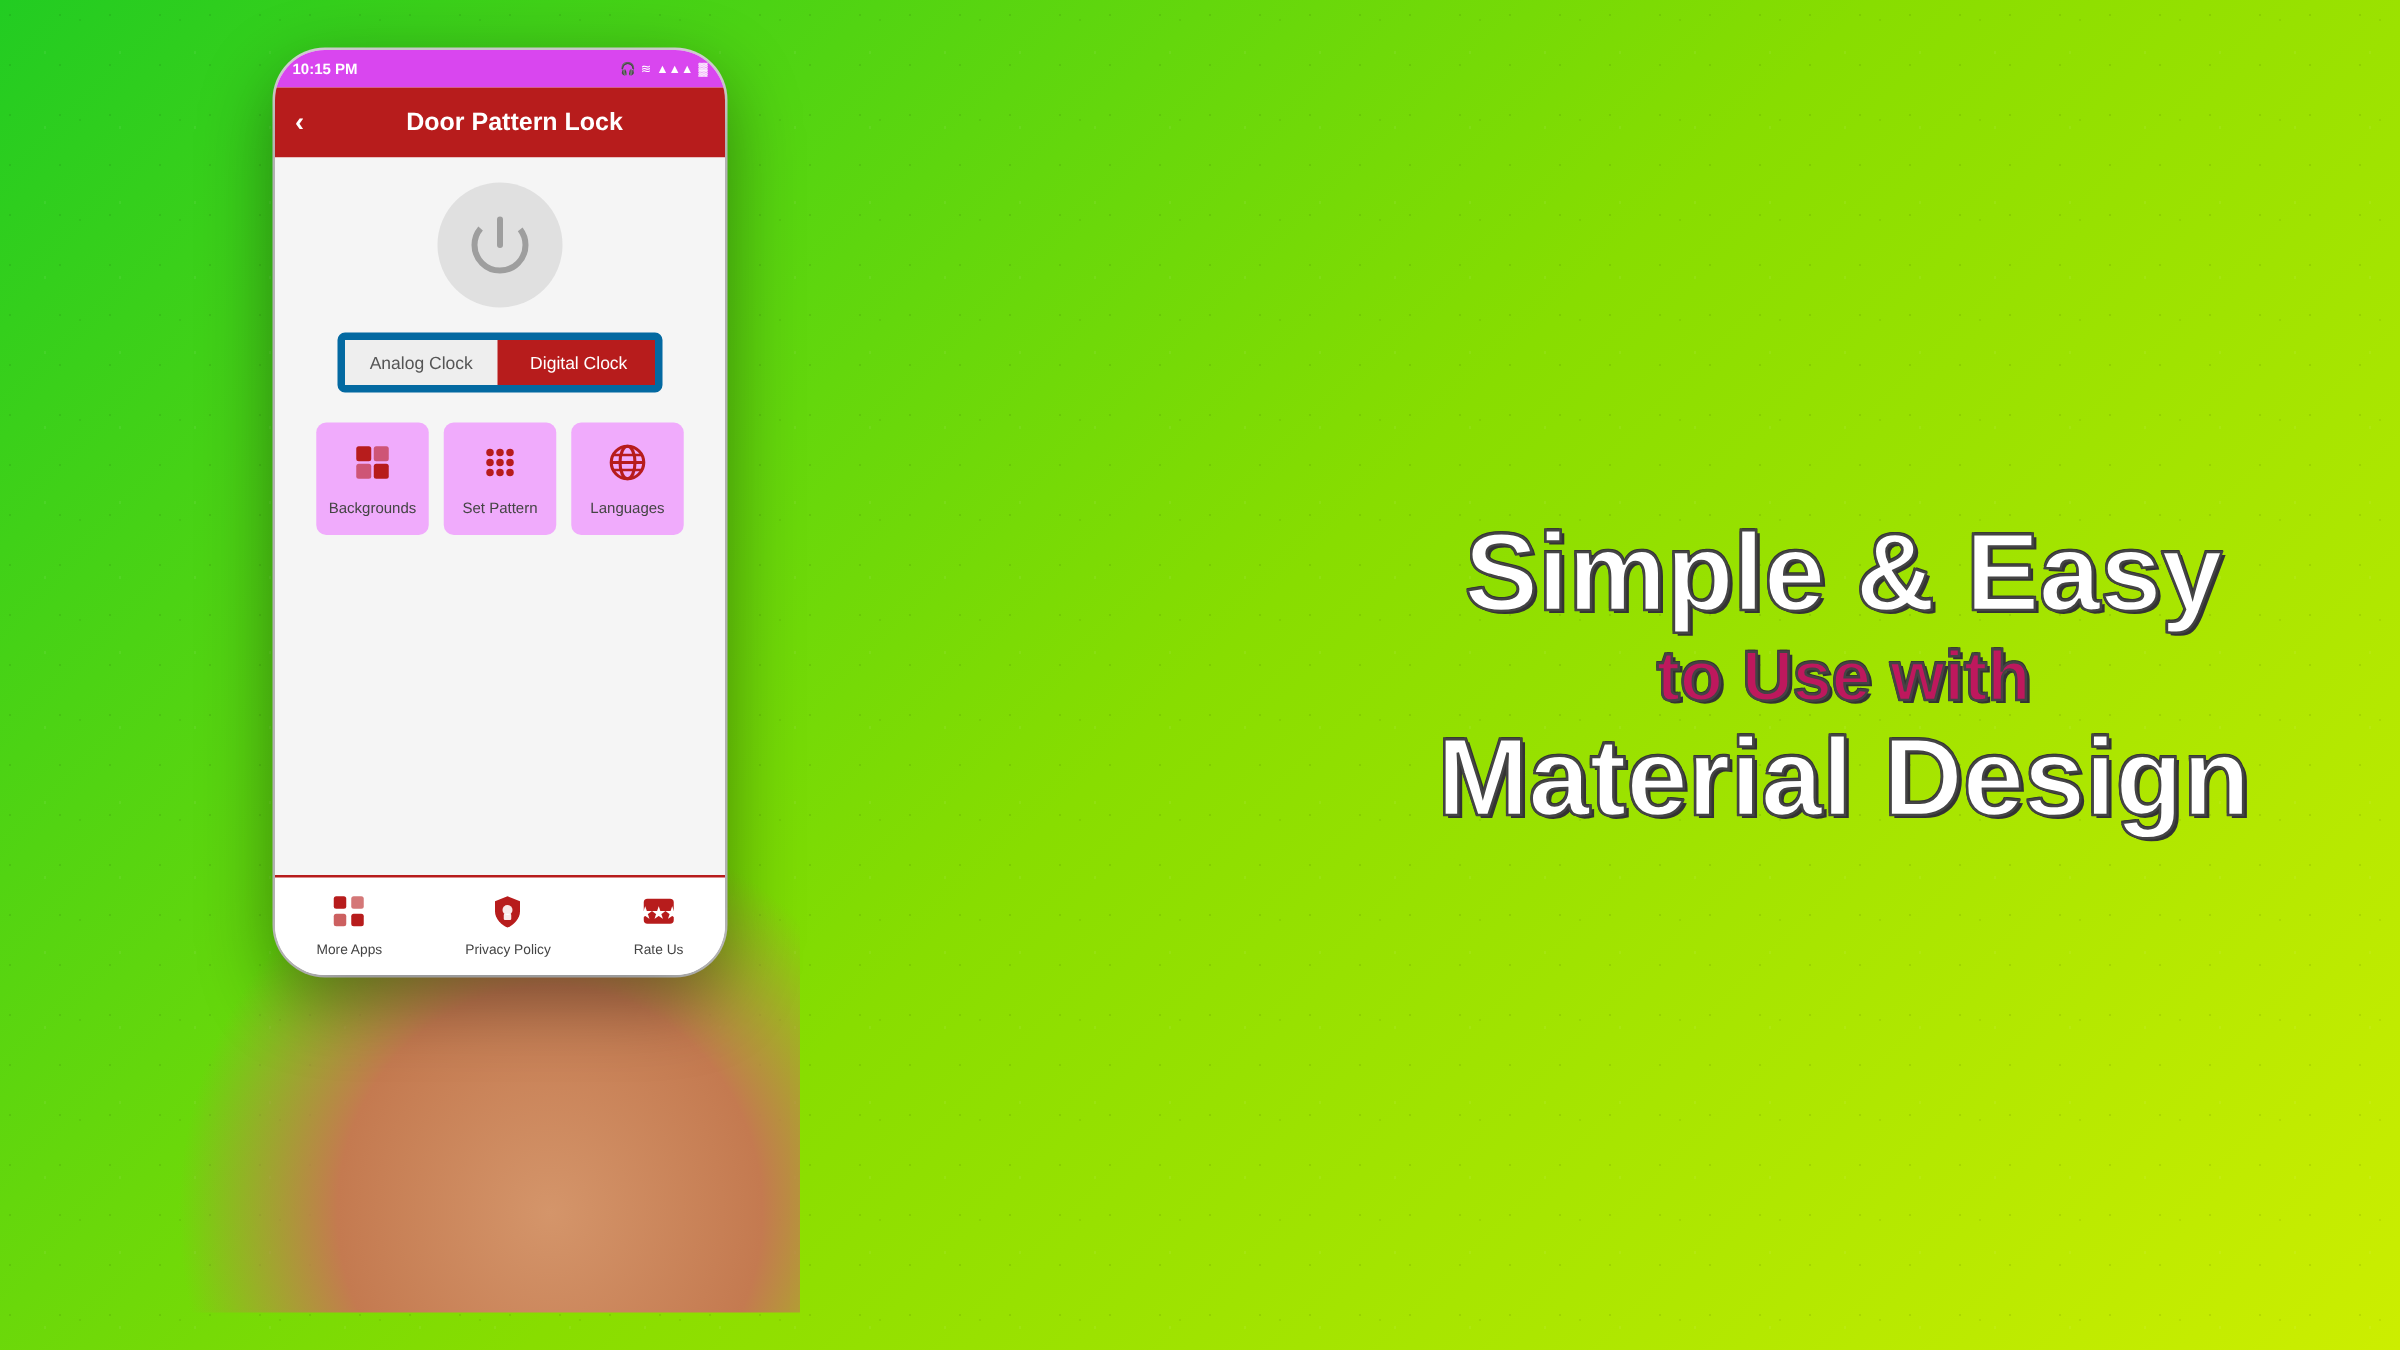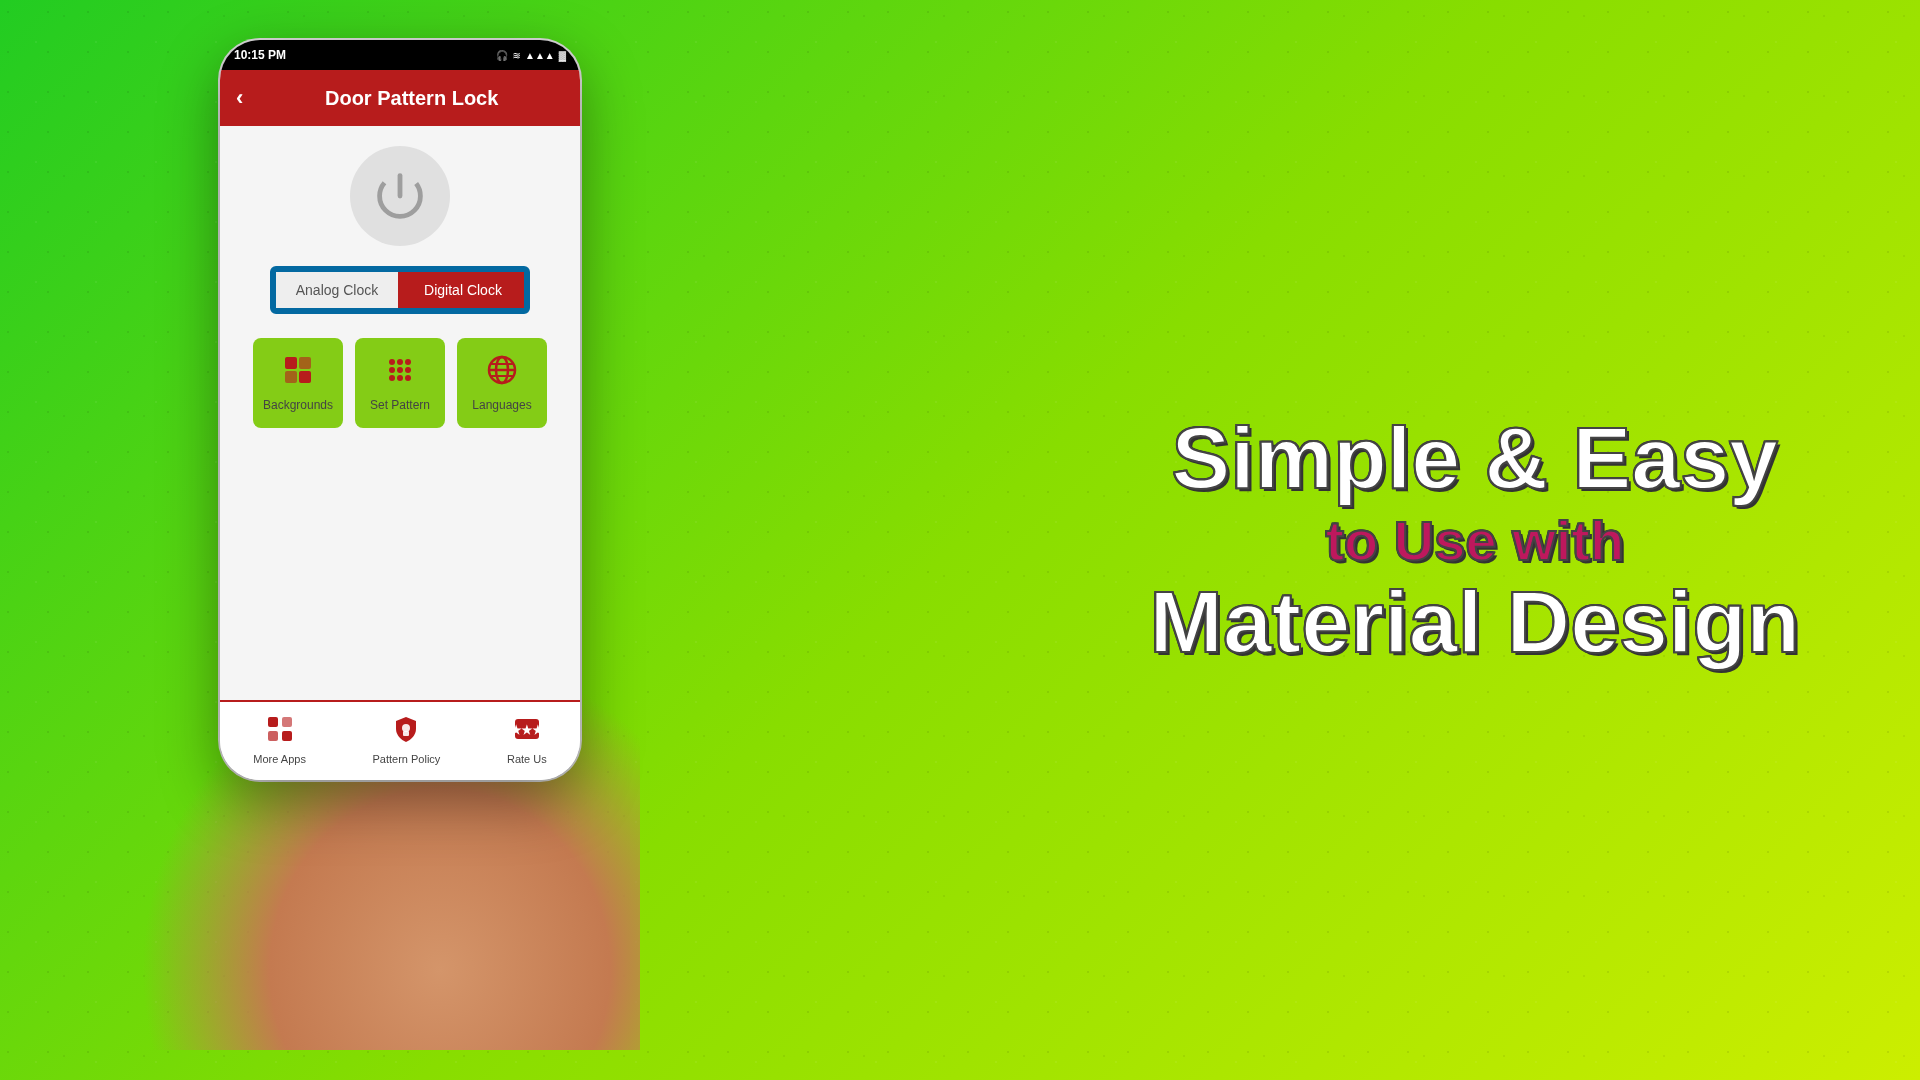--- a/index.html
+++ b/index.html
@@ -90,21 +90,21 @@
       height: 740px;
       background: white;
       border-radius: 40px;
       box-shadow: 0 20px 60px rgba(0,0,0,0.4), 0 0 0 2px #ddd;
       overflow: hidden;
       z-index: 5;
     }
 
     
     .status-bar {
-      background: #000000;
+      background: #d946ef;
       height: 30px;
       display: flex;
       align-items: center;
       justify-content: space-between;
       padding: 0 14px;
       font-size: 11px;
       color: white;
     }
 
     .status-time {
@@ -200,21 +200,21 @@
 
     
     .grid-buttons {
       display: flex;
       gap: 12px;
       width: 100%;
       justify-content: center;
     }
 
     .grid-btn {
-      background: #84cc16;
+      background: #f0abfc;
       border-radius: 8px;
       padding: 16px 8px 12px;
       display: flex;
       flex-direction: column;
       align-items: center;
       gap: 8px;
       width: 90px;
       min-height: 90px;
       cursor: pointer;
     }
@@ -385,21 +385,21 @@
       </div>
 
       <div class="nav-item">
         <span class="nav-icon">
           <svg width="28" height="28" viewBox="0 0 28 28" fill="none">
             <path d="M14 2 L24 6 L24 14 C24 20 19 25 14 27 C9 25 4 20 4 14 L4 6 Z" fill="#b71c1c"></path>
             <circle cx="14" cy="13" r="4" fill="white" opacity="0.9"></circle>
             <rect x="11" y="16" width="6" height="5" rx="1" fill="white" opacity="0.9"></rect>
           </svg>
         </span>
-        <span class="nav-label">Pattern Policy</span>
+        <span class="nav-label">Privacy Policy</span>
       </div>
 
       <div class="nav-item">
         <span class="nav-icon">
           <svg width="28" height="28" viewBox="0 0 28 28" fill="none">
             <rect x="2" y="4" width="24" height="20" rx="3" fill="#b71c1c"></rect>
             <text x="14" y="19" text-anchor="middle" fill="white" font-size="12" font-weight="bold">★★★</text>
           </svg>
         </span>
         <span class="nav-label">Rate Us</span>

